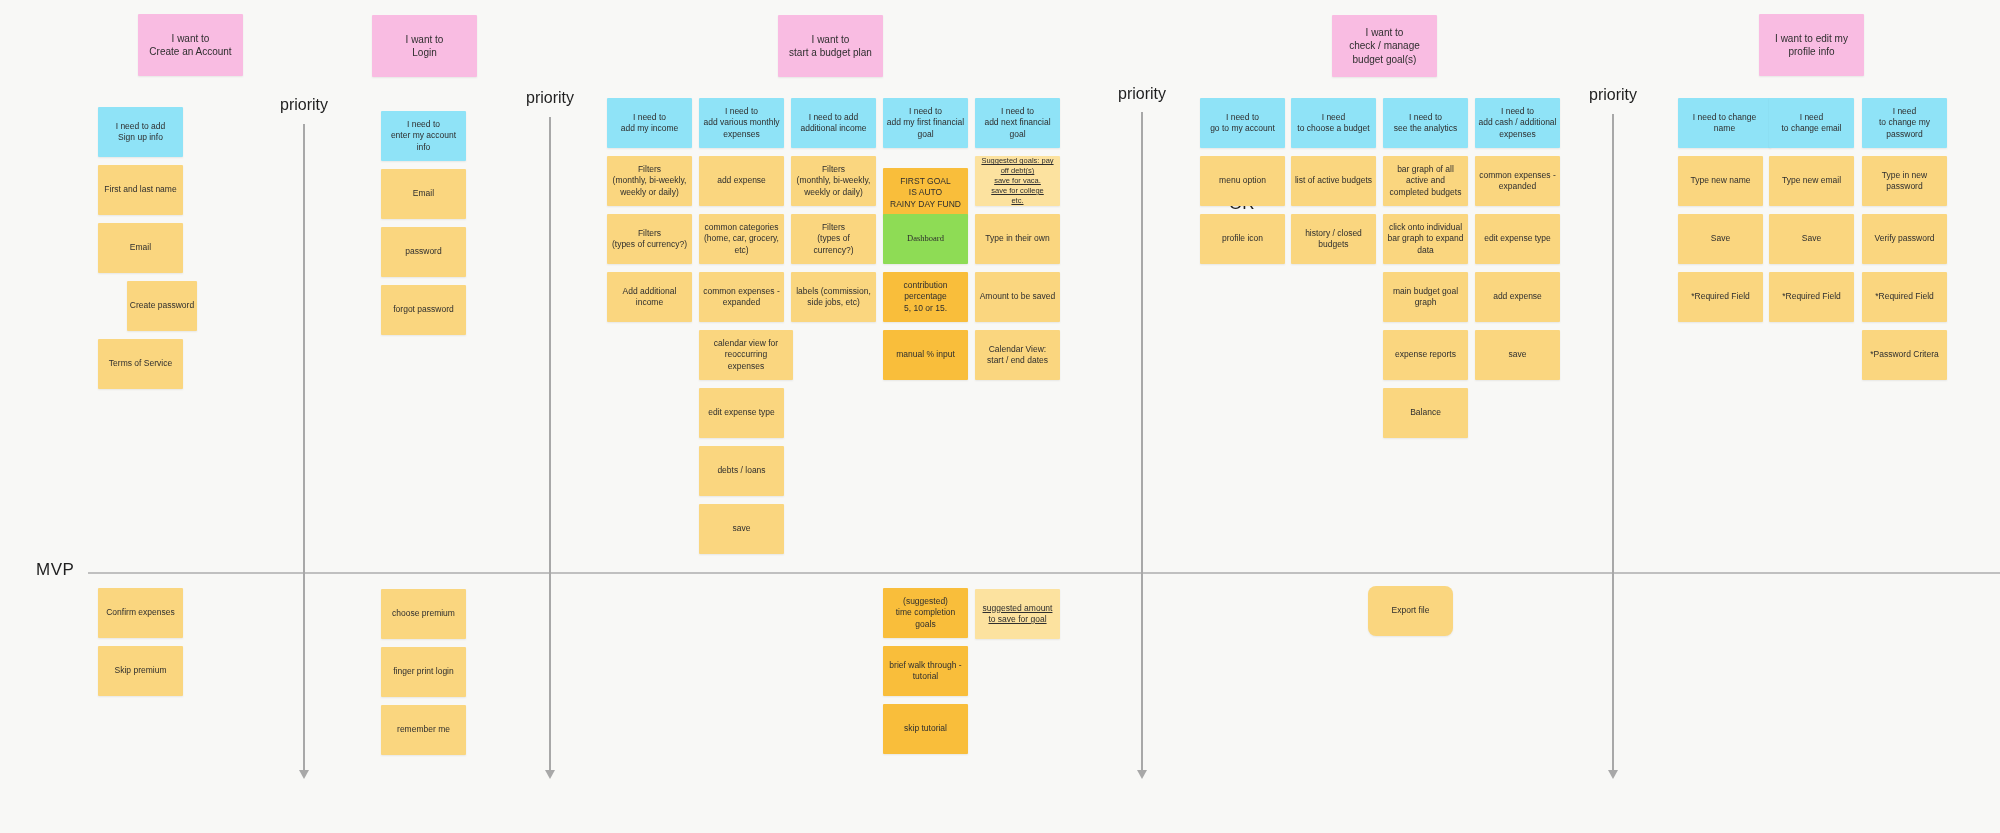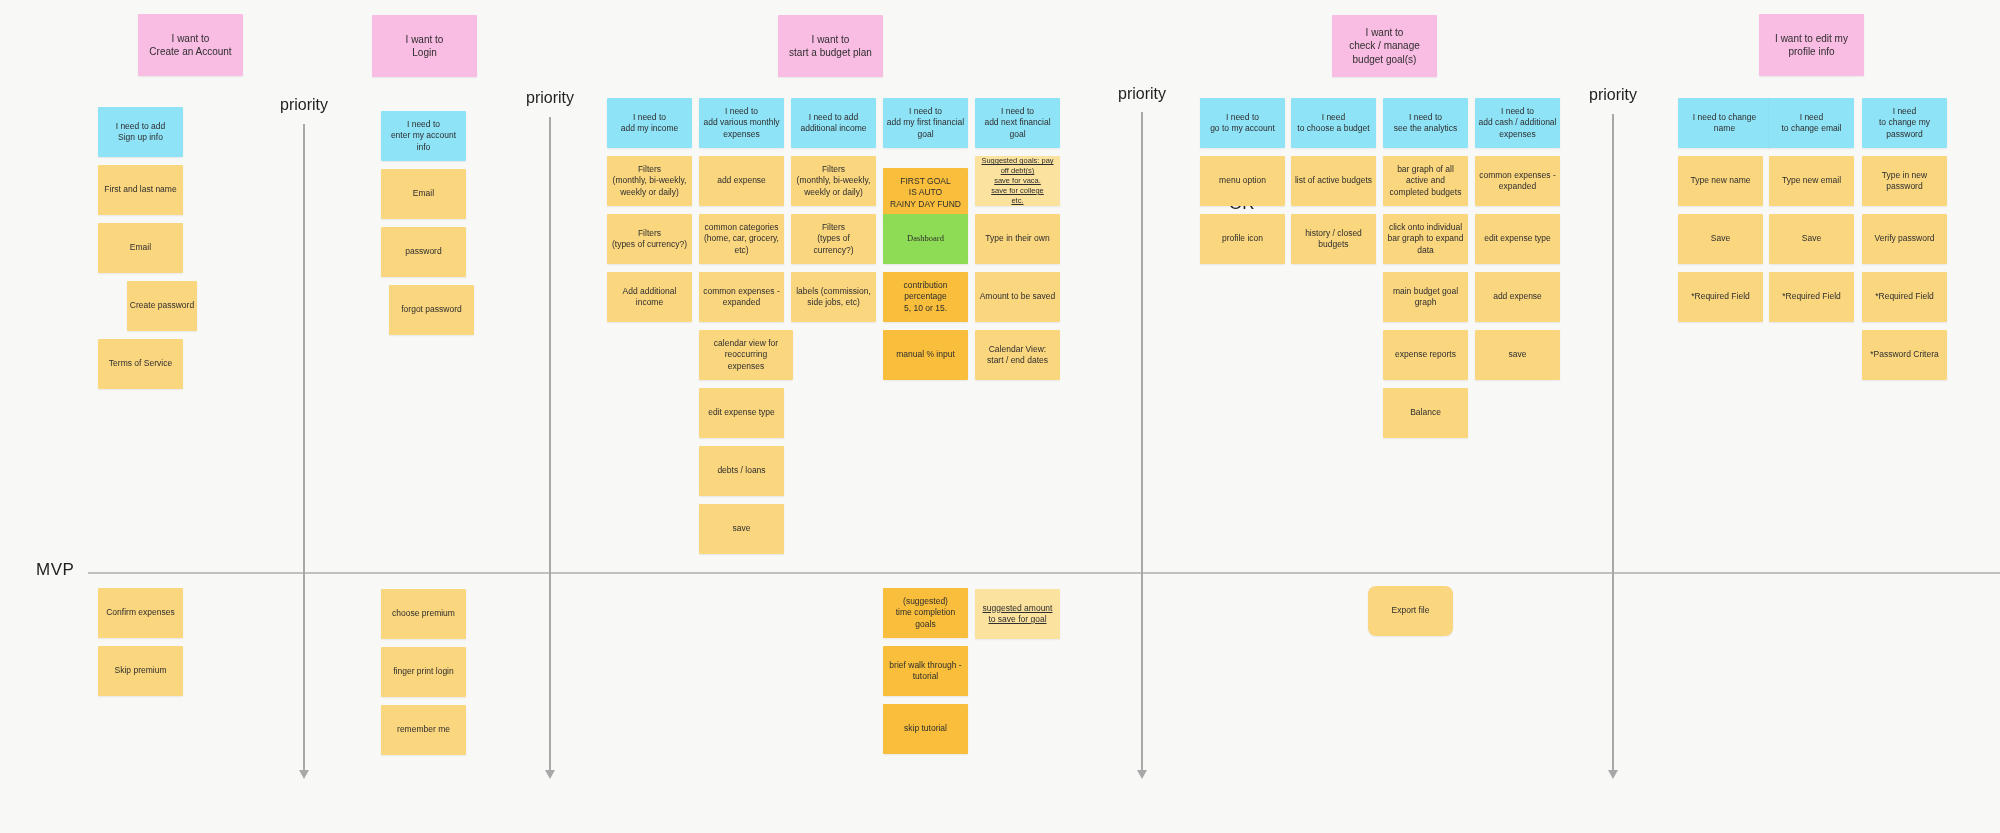--- a/index.html
+++ b/index.html
@@ -77,21 +77,21 @@
     <div class="note yellow" style="left: 98px; top: 339px; width: 85px; height: 50px;">Terms of Service</div>
     <div class="note yellow" style="left: 98px; top: 588px; width: 85px; height: 50px;">Confirm expenses</div>
     <div class="note yellow" style="left: 98px; top: 646px; width: 85px; height: 50px;">Skip premium</div>
     <div class="note pink" style="left: 372px; top: 15px; width: 105px; height: 62px;">I want to
 Login</div>
     <div class="note blue" style="left: 381px; top: 111px; width: 85px; height: 50px;">I need to
 enter my account
 info</div>
     <div class="note yellow" style="left: 381px; top: 169px; width: 85px; height: 50px;">Email</div>
     <div class="note yellow" style="left: 381px; top: 227px; width: 85px; height: 50px;">password</div>
-    <div class="note yellow" style="left: 381px; top: 285px; width: 85px; height: 50px; margin-left: 8px;">forgot password</div>
+    <div class="note yellow" style="left: 381px; top: 285px; width: 85px; height: 50px;">forgot password</div>
     <div class="note yellow" style="left: 381px; top: 589px; width: 85px; height: 50px;">choose premium</div>
     <div class="note yellow" style="left: 381px; top: 647px; width: 85px; height: 50px;">finger print login</div>
     <div class="note yellow" style="left: 381px; top: 705px; width: 85px; height: 50px;">remember me</div>
     <div class="note pink" style="left: 778px; top: 15px; width: 105px; height: 62px;">I want to
 start a budget plan</div>
     <div class="note blue" style="left: 607px; top: 98px; width: 85px; height: 50px;">I need to
 add my income</div>
     <div class="note yellow" style="left: 607px; top: 156px; width: 85px; height: 50px;">Filters
 (monthly, bi-weekly,
 weekly or daily)</div>

